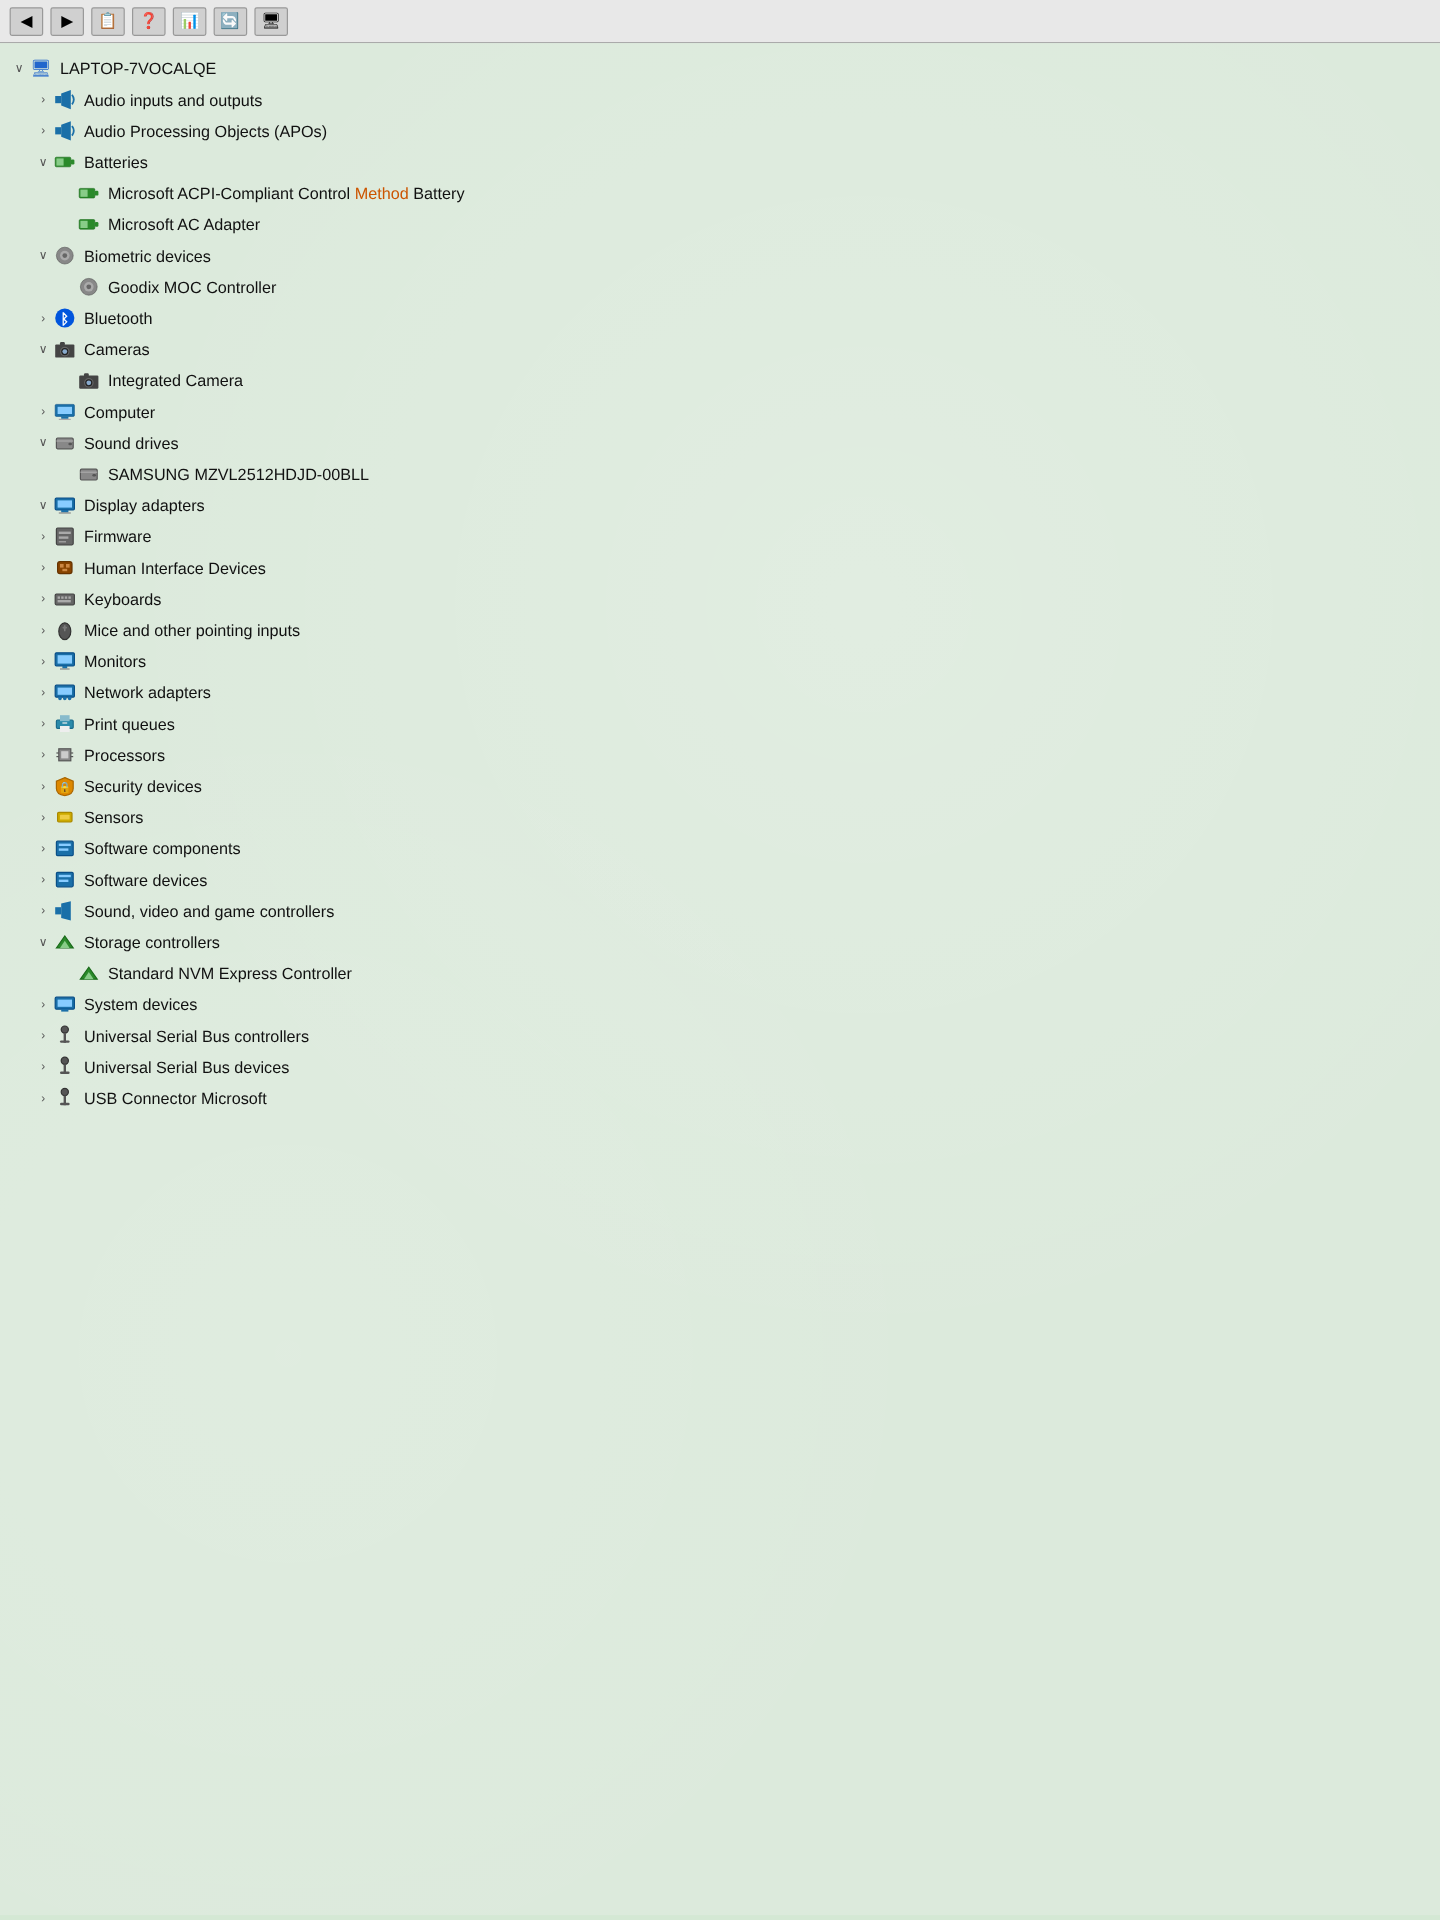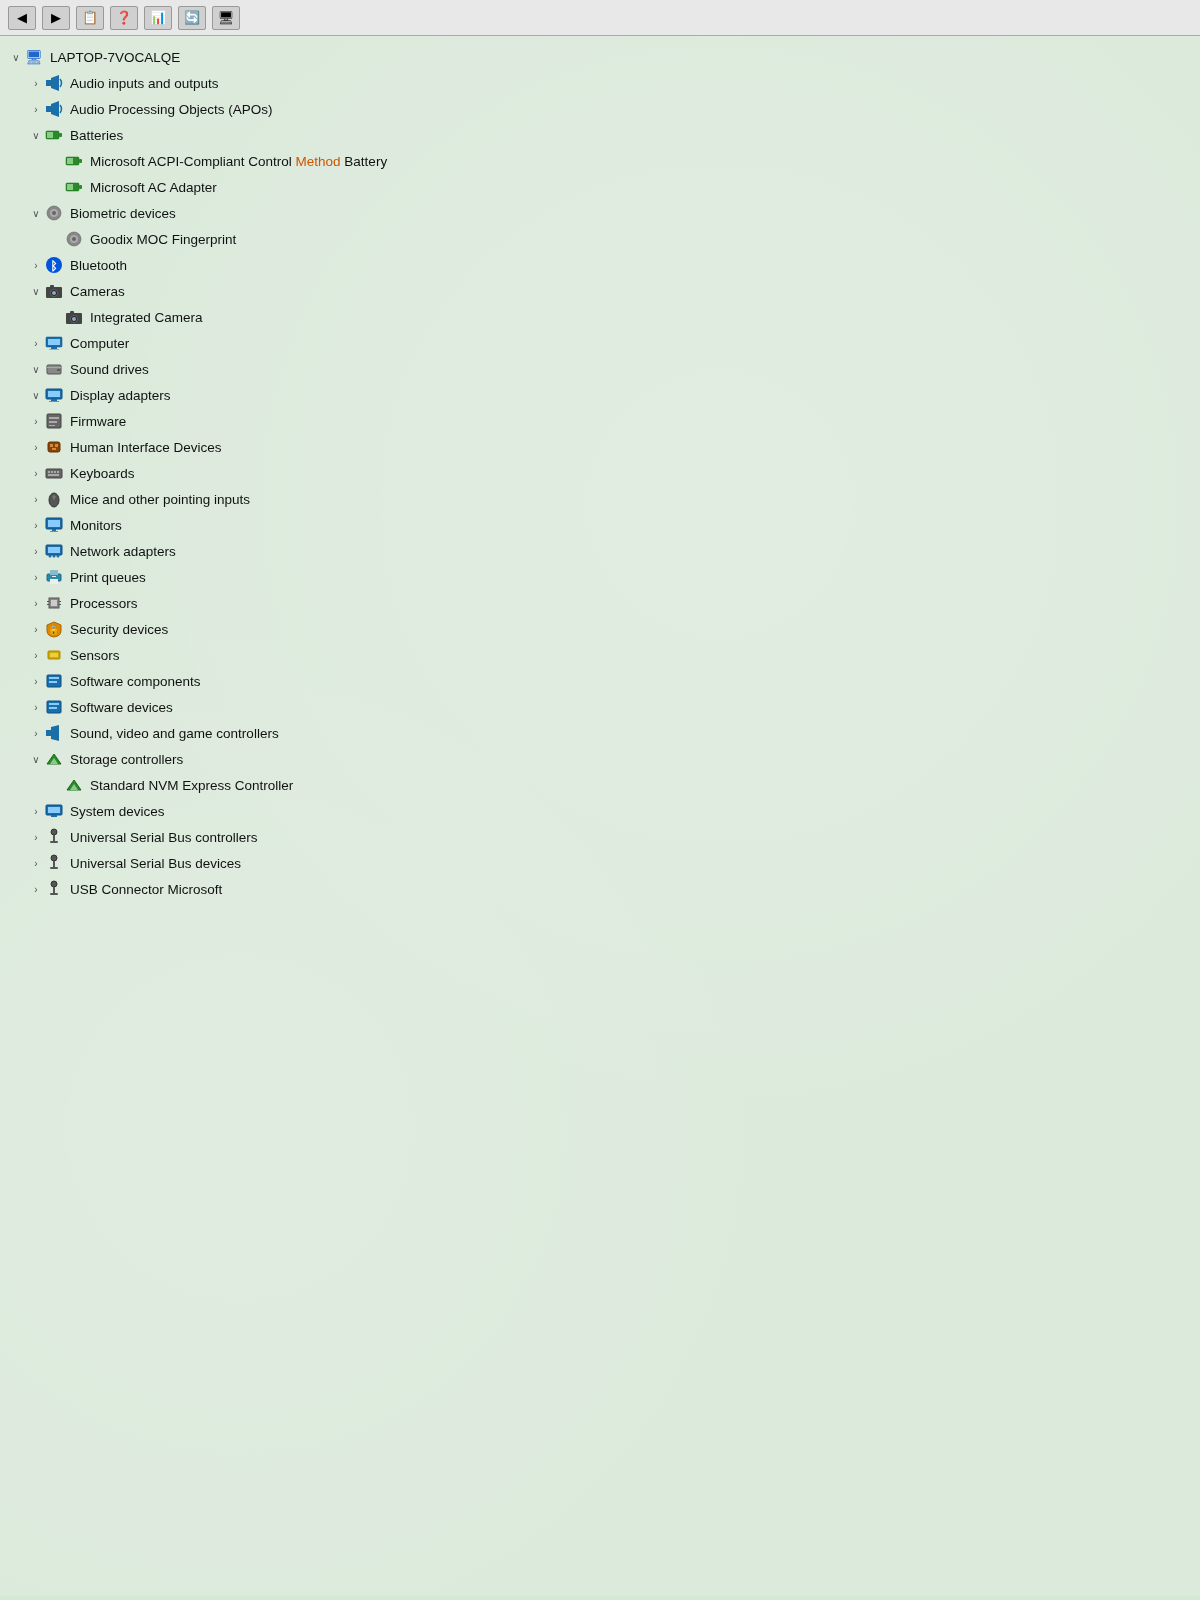--- a/index.html
+++ b/index.html
@@ -208,21 +208,21 @@
         <div class="tree-row">
           <span style="display: inline-block; width: 40px; flex-shrink: 0;"></span>
           <span class="expand-btn"></span>
           <span class="icon">
             <svg width="18" height="18" viewBox="0 0 18 18">
               <circle cx="9" cy="9" r="7" fill="#888" stroke="#555" stroke-width="0.5"></circle>
               <circle cx="9" cy="9" r="4" fill="#aaa"></circle>
               <circle cx="9" cy="9" r="2" fill="#666"></circle>
             </svg>
           </span>
-          <span class="item-label">Goodix MOC Fingerprint</span>
+          <span class="item-label">Goodix MOC Controller</span>
         </div>
       </li>
       <li class="tree-item">
         <div class="tree-row">
           <span style="display: inline-block; width: 20px; flex-shrink: 0;"></span>
           <span class="expand-btn" style="color: rgb(85, 85, 85);">›</span>
           <span class="icon">
             <svg width="18" height="18" viewBox="0 0 18 18">
               <circle cx="9" cy="9" r="8" fill="#0055dd"></circle>
               <text x="9" y="14" text-anchor="middle" font-size="12" fill="white" font-weight="bold">ᛒ</text>
@@ -281,20 +281,34 @@
           <span style="display: inline-block; width: 20px; flex-shrink: 0;"></span>
           <span class="expand-btn" style="color: rgb(85, 85, 85);">∨</span>
           <span class="icon">
             <svg width="18" height="18" viewBox="0 0 18 18">
               <rect x="2" y="5" width="14" height="9" rx="1" fill="#888" stroke="#555"></rect>
               <rect x="2" y="7" width="14" height="1" fill="#aaa"></rect>
               <rect x="12" y="9" width="3" height="2" rx="1" fill="#555"></rect>
             </svg>
           </span>
           <span class="item-label">Sound drives</span>
+        </div>
+      </li>
+      <li class="tree-item">
+        <div class="tree-row">
+          <span style="display: inline-block; width: 40px; flex-shrink: 0;"></span>
+          <span class="expand-btn"></span>
+          <span class="icon">
+            <svg width="18" height="18" viewBox="0 0 18 18">
+              <rect x="2" y="5" width="14" height="9" rx="1" fill="#888" stroke="#555"></rect>
+              <rect x="2" y="7" width="14" height="1" fill="#aaa"></rect>
+              <rect x="12" y="9" width="3" height="2" rx="1" fill="#555"></rect>
+            </svg>
+          </span>
+          <span class="item-label">SAMSUNG MZVL2512HDJD-00BLL</span>
         </div>
       </li>
       <li class="tree-item">
         <div class="tree-row">
           <span style="display: inline-block; width: 20px; flex-shrink: 0;"></span>
           <span class="expand-btn" style="color: rgb(85, 85, 85);">∨</span>
           <span class="icon">
             <svg width="18" height="18" viewBox="0 0 18 18">
               <rect x="1" y="3" width="16" height="10" rx="1" fill="#1a6fa8" stroke="#0a4f88"></rect>
               <rect x="3" y="5" width="12" height="6" fill="#88ccff"></rect>

